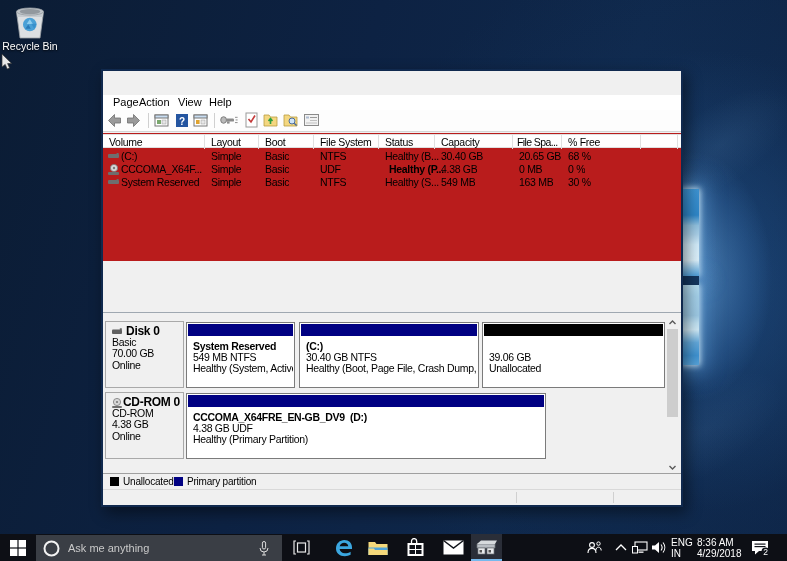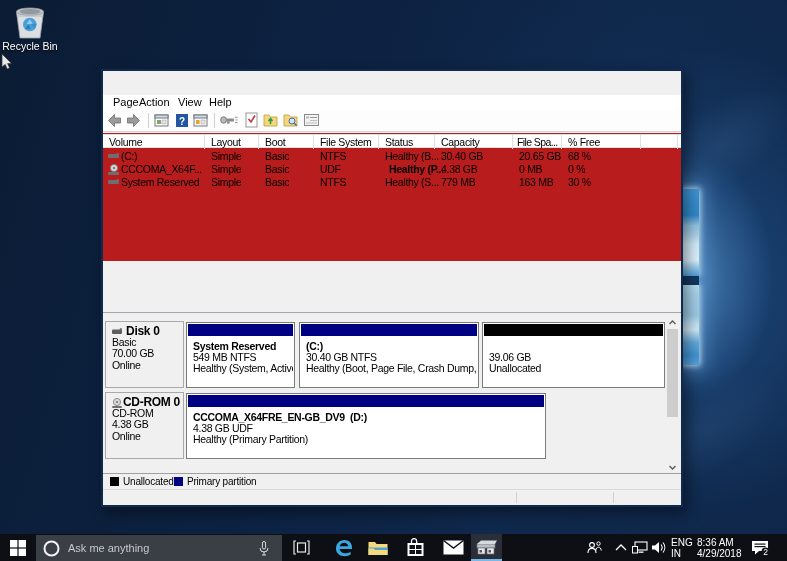--- a/index.html
+++ b/index.html
@@ -235,21 +235,21 @@
       <div class="lrow" style="top:43px;">
         <svg class="vico" width="11" height="7" viewBox="0 0 11 7">
             <rect x="0" y="1" width="11" height="4" rx="1" fill="#6e6e6e"></rect>
             <rect x="8.6" y="0" width="2" height="1.6" fill="#6e6e6e"></rect>
           </svg>
         <span class="c" style="left:18px;">System Reserved</span>
           <span class="c" style="left:108px;">Simple</span>
           <span class="c" style="left:162px;">Basic</span>
           <span class="c" style="left:217px;">NTFS</span>
           <span class="c" style="left:282px;">Healthy (S...</span>
-          <span class="c" style="left:338px;">779 MB</span>
+          <span class="c" style="left:338px;">549 MB</span>
           <span class="c" style="left:416px;">163 MB</span>
           <span class="c" style="left:465px;">30 %</span>
       </div>
     </div>
 
     <div id="split"></div>
 
     <div id="gpane">
 
       <div class="dhdr" style="top:5px;height:67px;">

